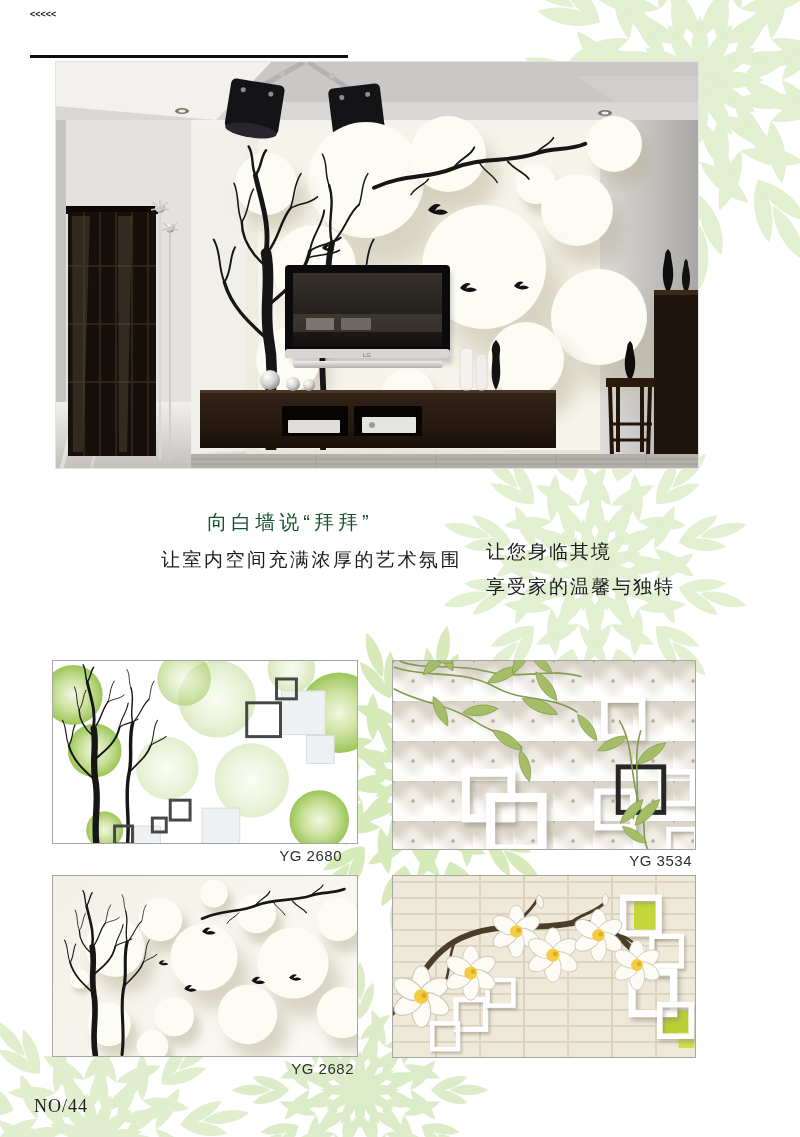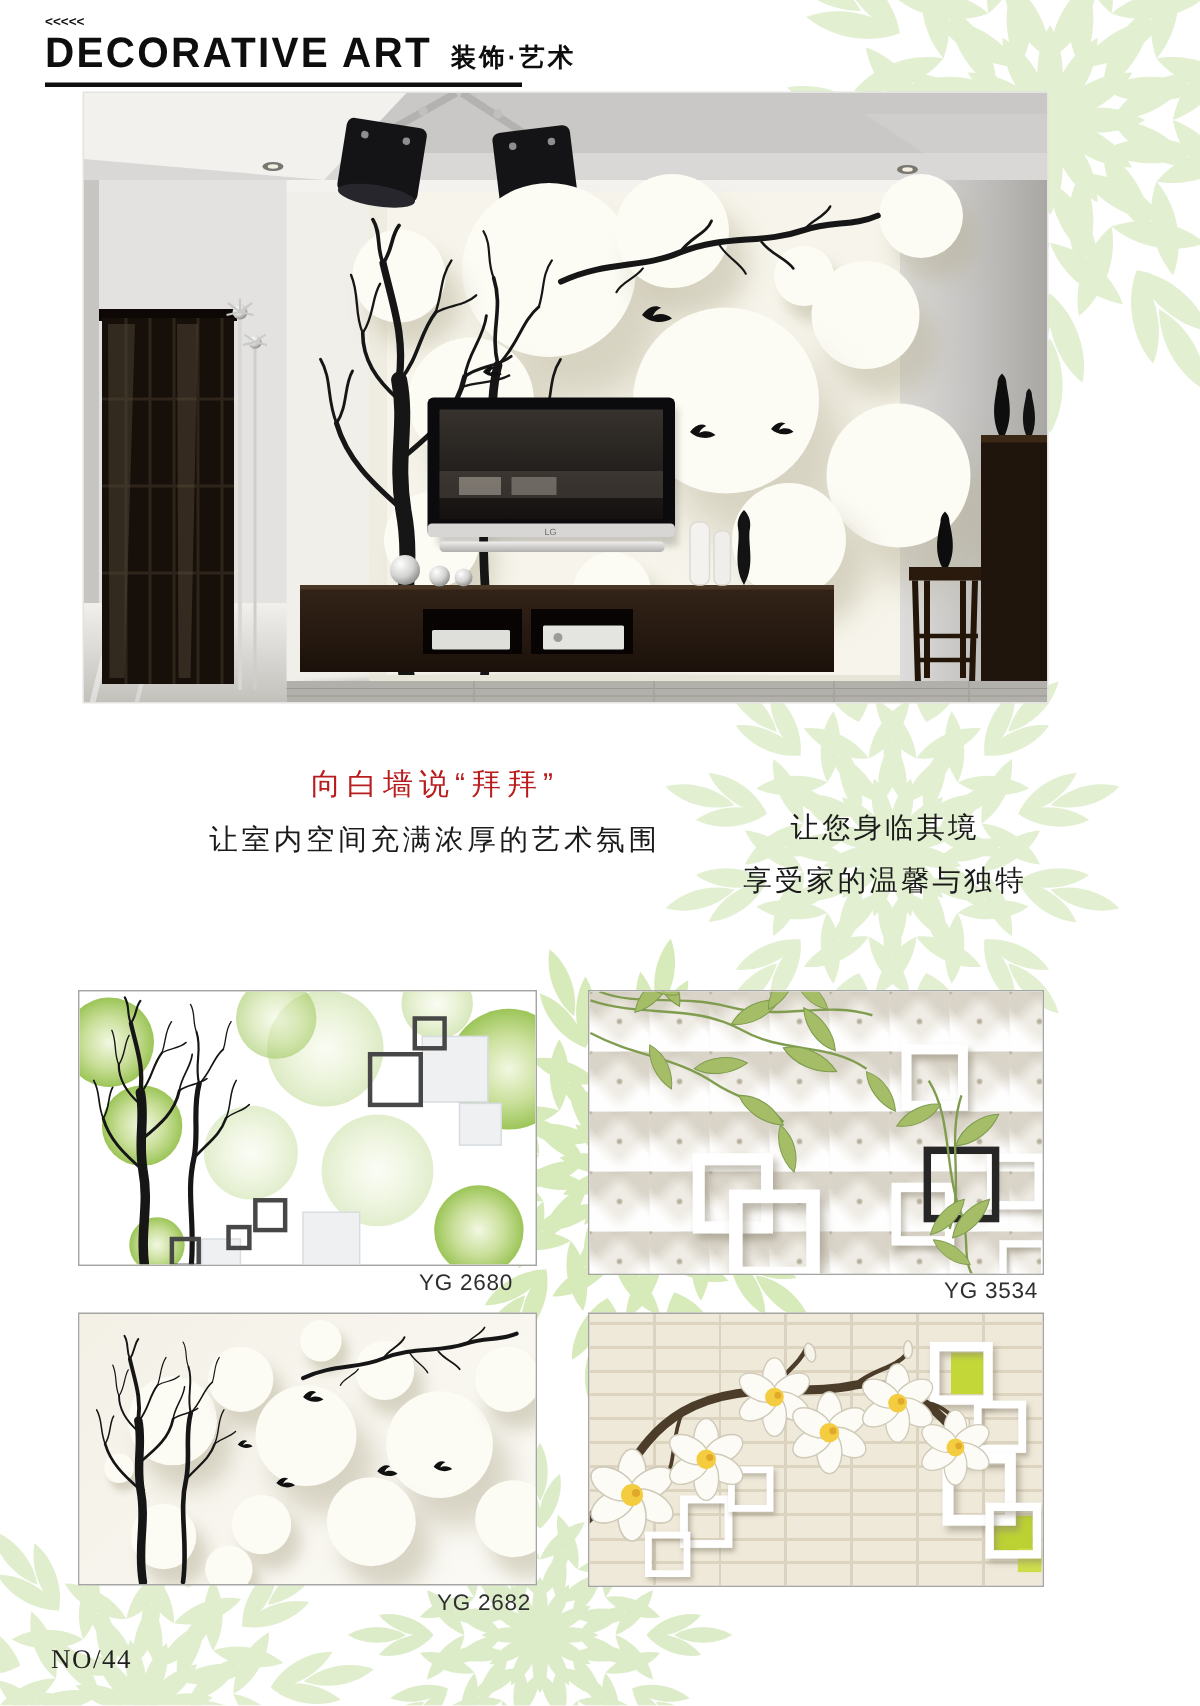--- a/index.html
+++ b/index.html
@@ -12,23 +12,23 @@
   .hdr-arrows{left:30px;top:9px;font-size:9px;font-weight:bold;letter-spacing:0px;color:#111;z-index:3;}
   .hdr-title{left:30px;top:20px;z-index:3;white-space:nowrap;}
   .hdr-en{font-size:27px;font-weight:bold;letter-spacing:1.5px;color:#0e0e0e;display:inline-block;transform:scaleY(1.05);}
   .hdr-cn{font-size:17px;font-weight:bold;letter-spacing:2px;color:#0e0e0e;margin-left:8px;}
   .hdr-line{left:30px;top:55px;width:318px;height:2.5px;background:#0e0e0e;z-index:3;}
   
   .hero{left:56px;top:62px;width:642px;height:406px;z-index:1;background:#fff;box-shadow:0 0 0 1px #e3e3e1;}
   .hero svg{display:block;width:100%;height:100%;}
   
   .tag-left{left:118px;top:509px;width:344px;text-align:center;z-index:1;}
-  .tag-right{left:486px;top:539px;width:208px;text-align:center;z-index:1;}
-  .tl1{font-size:20px;letter-spacing:4px;margin-bottom:11px;color:#b91c1c;}
-  .tl{font-size:19px;letter-spacing:2.5px;margin-bottom:10px;color:#1b1b1b;}
+  .tag-right{left:486px;top:539px;width:208px;text-align:left;z-index:1;}
+  .tl1{font-size:20px;letter-spacing:4px;margin-bottom:11px;color:#14532d;}
+  .tl{font-size:19px;letter-spacing:2.5px;margin-bottom:10px;color:#1b1b1b;text-align:right;}
   .tr{font-size:19px;letter-spacing:2px;margin-bottom:9px;color:#1b1b1b;}
   
   .thumb{position:absolute;z-index:1;background:#fff;border:1px solid #a5a5a3;box-sizing:border-box;overflow:hidden;}
   .thumb svg{display:block;width:100%;height:100%;position:relative;}
   .bg{position:absolute;inset:0;}
   .quilt{background-color:#efece5;
     background-image:
       radial-gradient(circle at 0 0, rgba(170,160,140,.8) 1.2px, rgba(0,0,0,0) 2.4px),
       radial-gradient(circle at 20px 20px, rgba(170,160,140,.8) 1.2px, rgba(0,0,0,0) 2.4px),
       linear-gradient(45deg, rgba(255,255,255,.95) 22%, rgba(255,255,255,0) 38% 62%, rgba(196,188,172,.5) 78%),
@@ -183,24 +183,20 @@
         <use href="#rosette"></use>
       </g>
     </svg>
   <svg class="leaves" style="left:-70px;top:975px;width:330px;height:330px" viewBox="-118 -118 236 236">
       <g fill="#e0eecd" transform="rotate(-10)">
         <use href="#rosette"></use>
       </g>
     </svg>
 
   <div class="abs hdr-arrows">&lt;&lt;&lt;&lt;&lt;</div>
-  <div class="abs hdr-title">
-    <span class="hdr-en">DECORATIVE ART</span>
-    <span class="hdr-cn">装饰·艺术</span>
-  </div>
   <div class="abs hdr-line"></div>
 
   <div class="abs hero">
     <svg viewBox="0 0 642 406">
       <rect width="642" height="406" fill="#e9e8e5"></rect>
       <rect x="544" y="58" width="98" height="338" fill="url(#rwall)"></rect>
       <rect x="135" y="58" width="55" height="338" fill="#f1efe9"></rect>
       <rect x="190" y="66" width="354" height="326" fill="#f7f5eb"></rect>
       <rect x="190" y="66" width="12" height="326" fill="#efede1"></rect>
 

